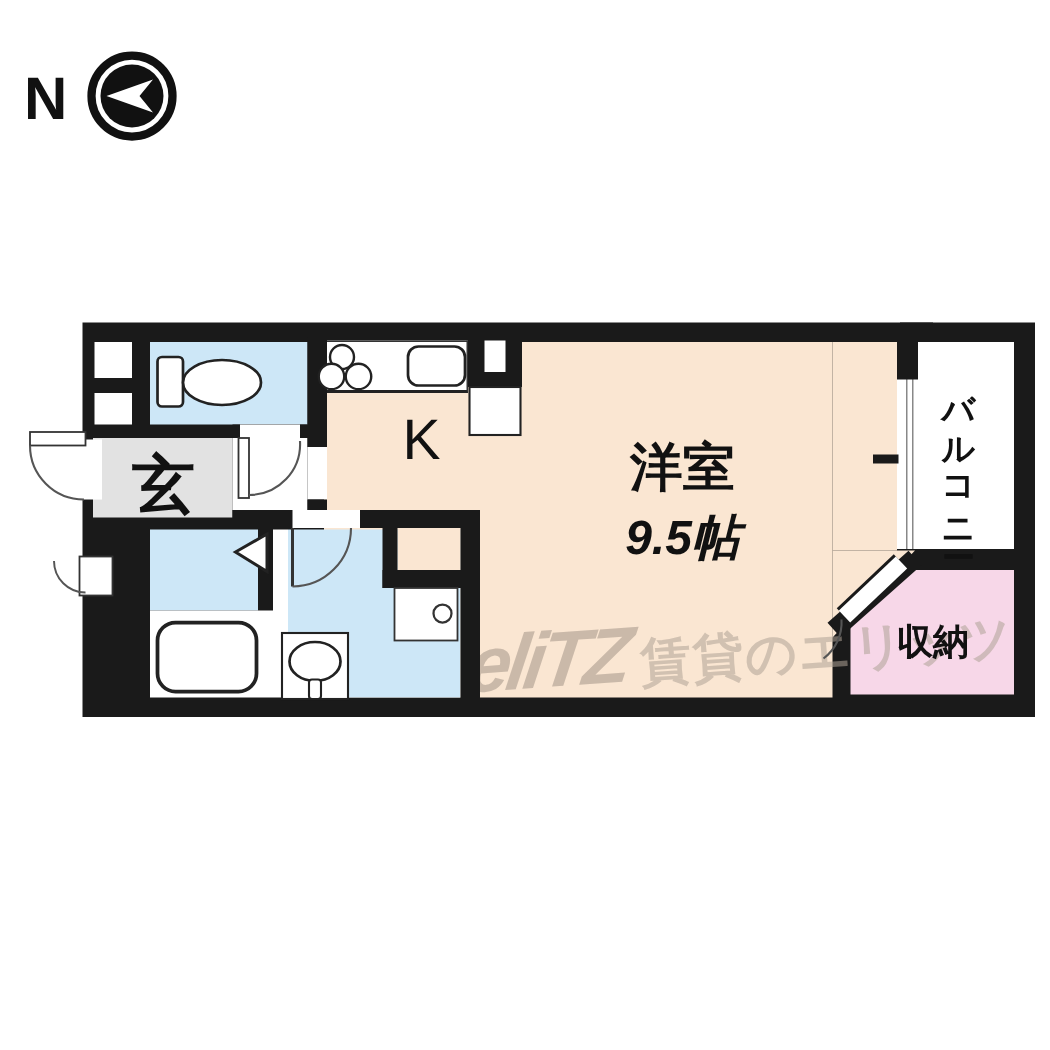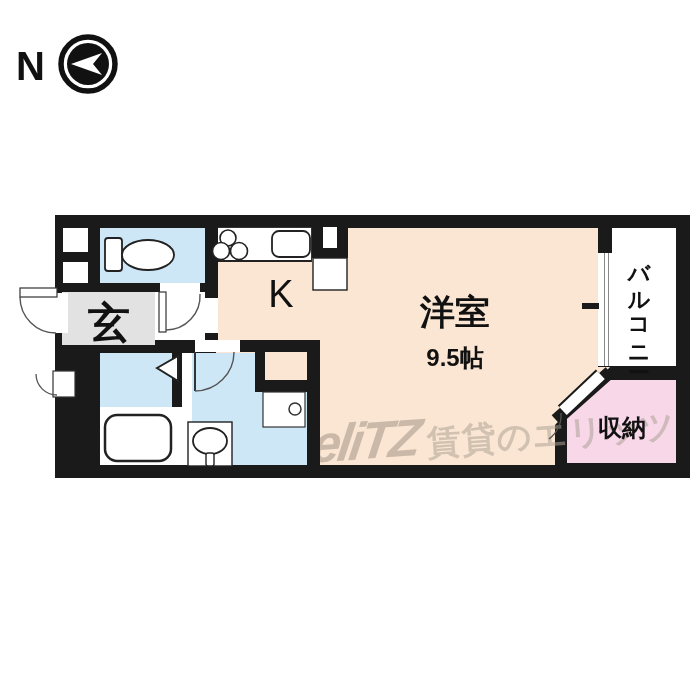--- a/index.html
+++ b/index.html
@@ -20,21 +20,21 @@
   #plan > div{position:absolute;box-sizing:border-box;}
   .wallbase{background:#1a1a1a;z-index:0;}
   .floor{z-index:1;}
   .wall3{background:#1a1a1a;z-index:3;}
   .open3{background:#fff;z-index:3;}
   #fixtures{position:absolute;left:-45px;top:0;width:680px;height:263px;z-index:3;overflow:visible;}
   .label{z-index:4;text-align:center;color:#111;}
   #genkan-label{left:26px;top:80px;width:56px;font-size:42px;font-weight:600;}
   #k-label{left:204px;top:58px;width:44px;font-size:38px;font-weight:500;}
   #main-label{left:315px;top:74px;width:170px;font-size:35px;font-weight:600;line-height:46px;}
-  #main-size{font-size:24px;font-weight:600;}
+  #main-size{font-size:32px;font-weight:600;font-style:italic;}
   #balcony-label{left:571px;top:16px;width:28px;height:150px;font-size:22px;font-weight:600;
                  writing-mode:vertical-rl;letter-spacing:3px;}
   #storage-label{left:517px;top:197px;width:100px;font-size:24px;font-weight:700;}
   .thinline{background:#888;z-index:2;}
 </style>
 </head>
 <body>
 
 <div class="abs" id="compass-n">N</div>
 <svg class="abs" id="compass-svg" width="64" height="64" viewBox="0 0 64 64">

